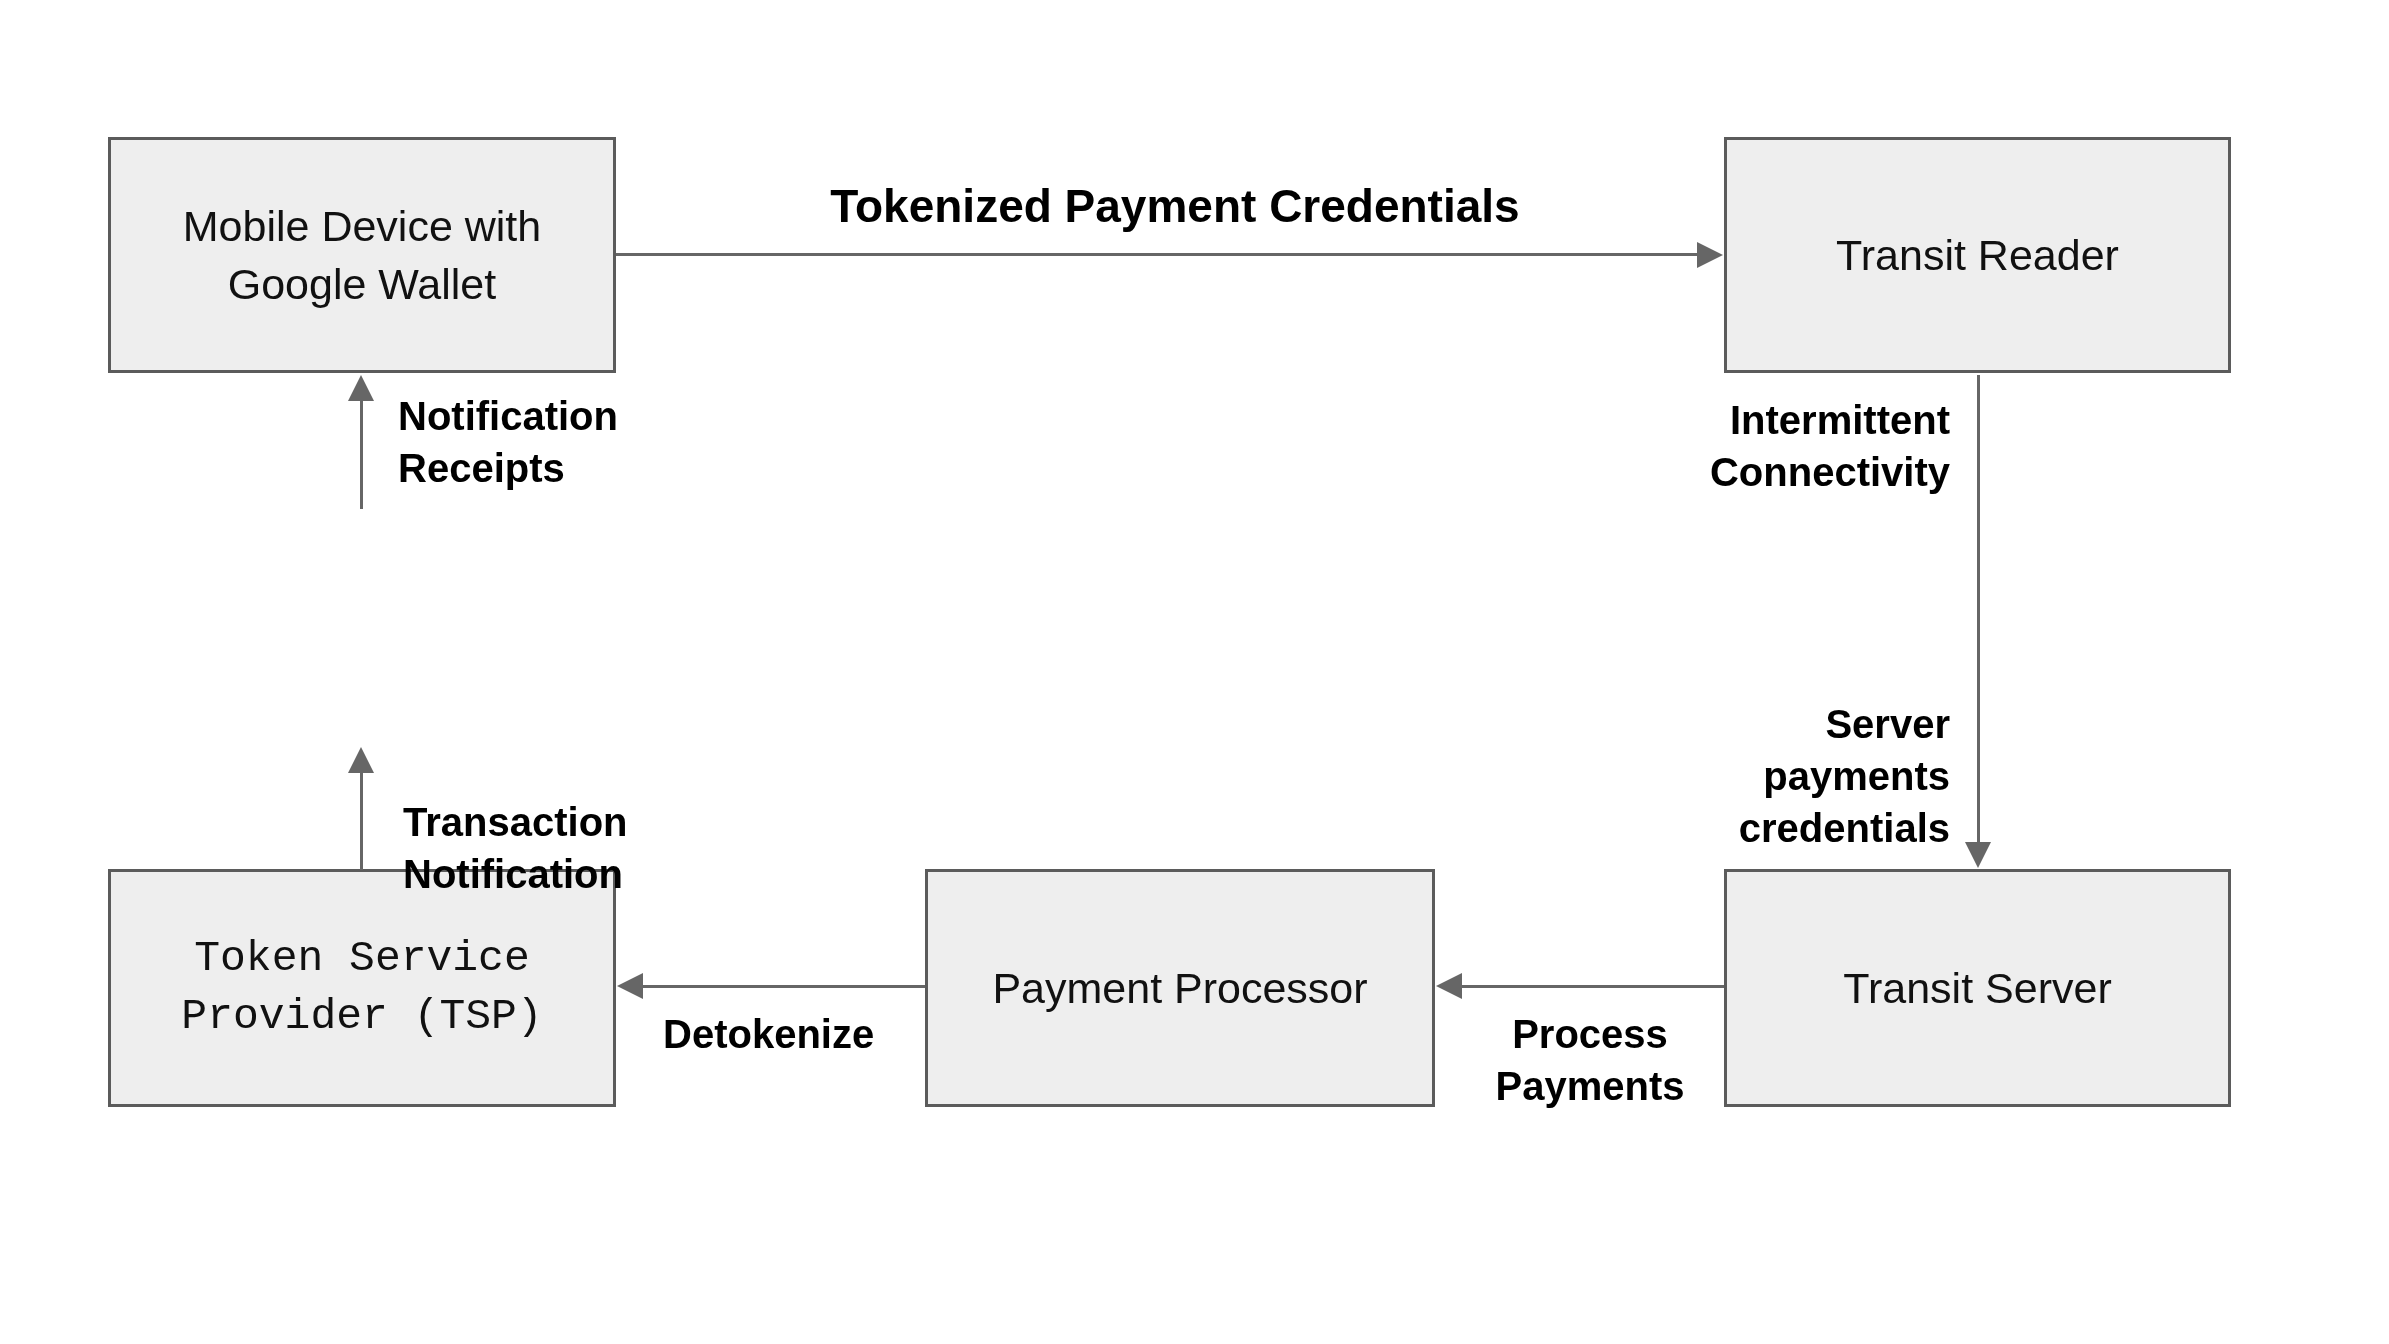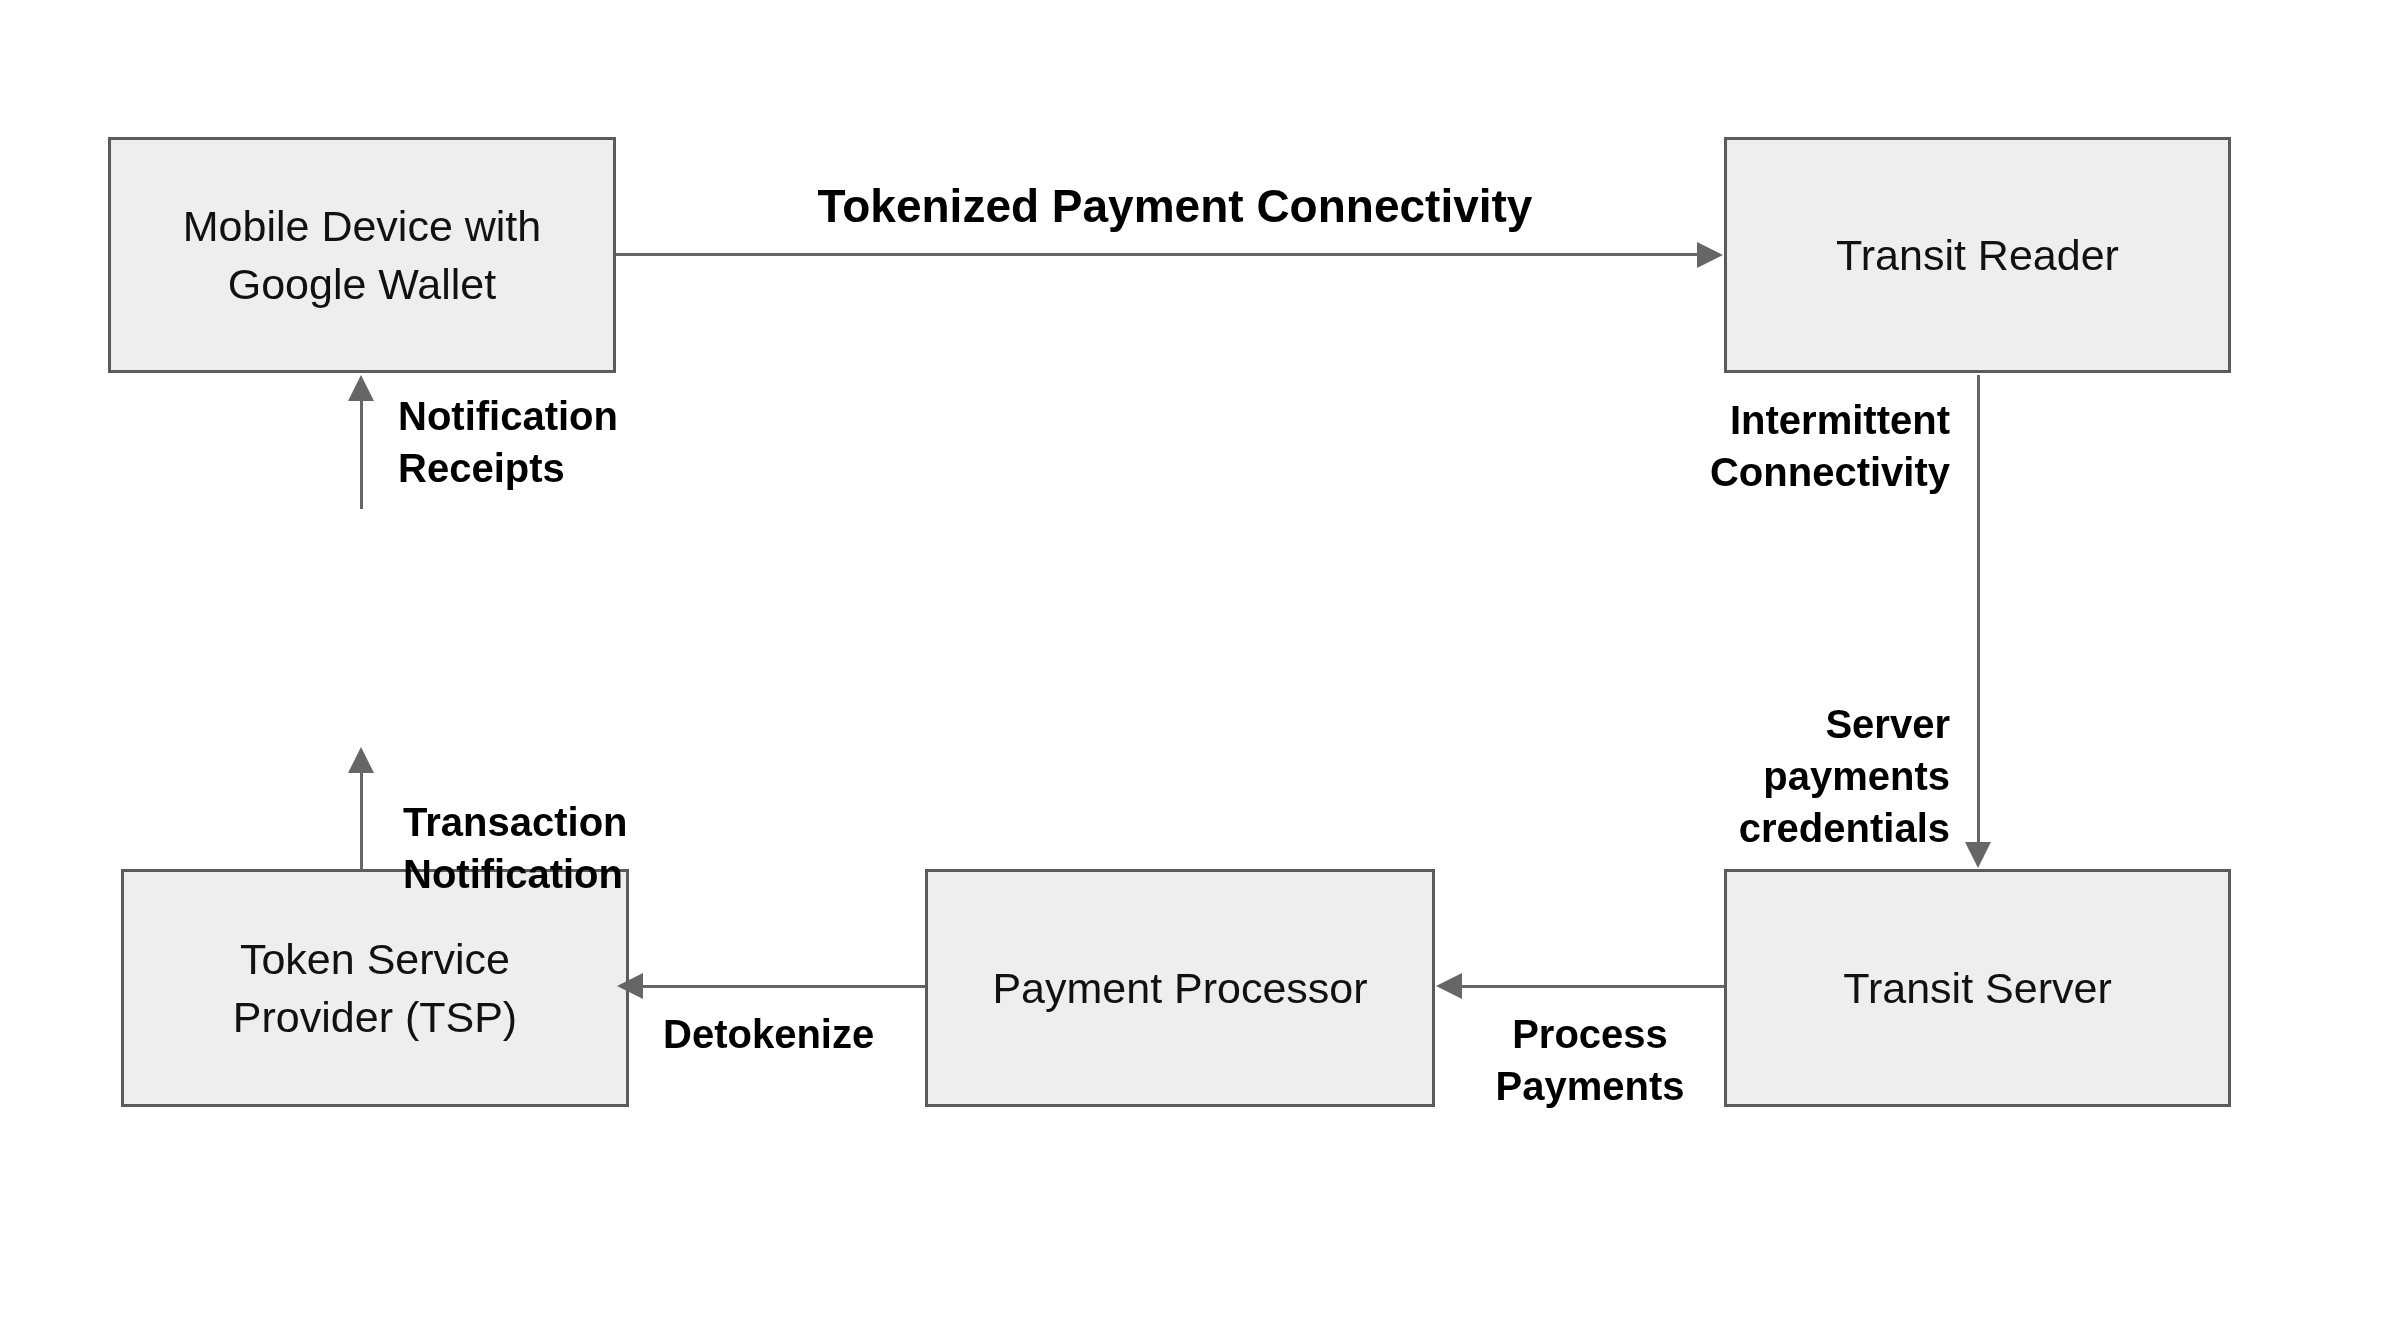--- a/index.html
+++ b/index.html
@@ -26,21 +26,21 @@
     border: 3px solid var(--node-border);
     display: flex; align-items: center; justify-content: center;
     text-align: center;
     font-size: 43px; line-height: 58px;
     color: var(--node-text);
     white-space: pre-line;
   }
   #node-mobile-device          { left: 108px;  top: 137px; width: 508px; height: 236px; }
   #node-transit-reader         { left: 1724px; top: 137px; width: 507px; height: 236px; }
   #node-google-server          { left: 108px;  top: 508px; width: 508px; height: 237px; }
-  #node-token-service-provider { left: 121px;  top: 869px; width: 508px; height: 238px; }
+  #node-token-service-provider { left: 108px;  top: 869px; width: 508px; height: 238px; font-family: Liberation Mono, monospace; }
   #node-payment-processor      { left: 925px;  top: 869px; width: 510px; height: 238px; text-align: center; }
   #node-transit-server         { left: 1724px; top: 869px; width: 507px; height: 238px; }
 
   .edge-line { position: absolute; background: var(--arrow); }
   #line-tokenized         { left: 616px;  top: 253px; width: 1084px; height: 3px; }
   #line-reader-server     { left: 1977px; top: 375px; width: 3px;    height: 470px; }
   #line-google-mobile     { left: 360px;  top: 399px; width: 3px;    height: 110px; }
   #line-tsp-google        { left: 360px;  top: 771px; width: 3px;    height: 99px; }
   #line-processor-tsp     { left: 642px;  top: 985px; width: 283px;  height: 3px; }
   #line-transit-processor { left: 1461px; top: 985px; width: 263px;  height: 3px; }
@@ -80,21 +80,21 @@
   <div class="node" id="node-mobile-device">Mobile Device with
 Google Wallet</div>
   <div class="node" id="node-transit-reader">Transit Reader</div>
   <div class="node" id="node-token-service-provider">Token Service
 Provider (TSP)</div>
   <div class="node" id="node-payment-processor">Payment Processor</div>
   <div class="node" id="node-transit-server">Transit Server</div>
 
   <div class="edge-line" id="line-tokenized"></div>
   <div class="head head-right" id="head-tokenized"></div>
-  <div class="edge-label" id="label-tokenized">Tokenized Payment Connectivity</div>
+  <div class="edge-label" id="label-tokenized">Tokenized Payment Credentials</div>
 
   <div class="edge-line" id="line-reader-server"></div>
   <div class="head head-down" id="head-reader-server"></div>
   <div class="edge-label" id="label-intermittent">Intermittent
 Connectivity</div>
   <div class="edge-label" id="label-batched">Server
 payments
 credentials</div>
 
   <div class="edge-line" id="line-google-mobile"></div>

